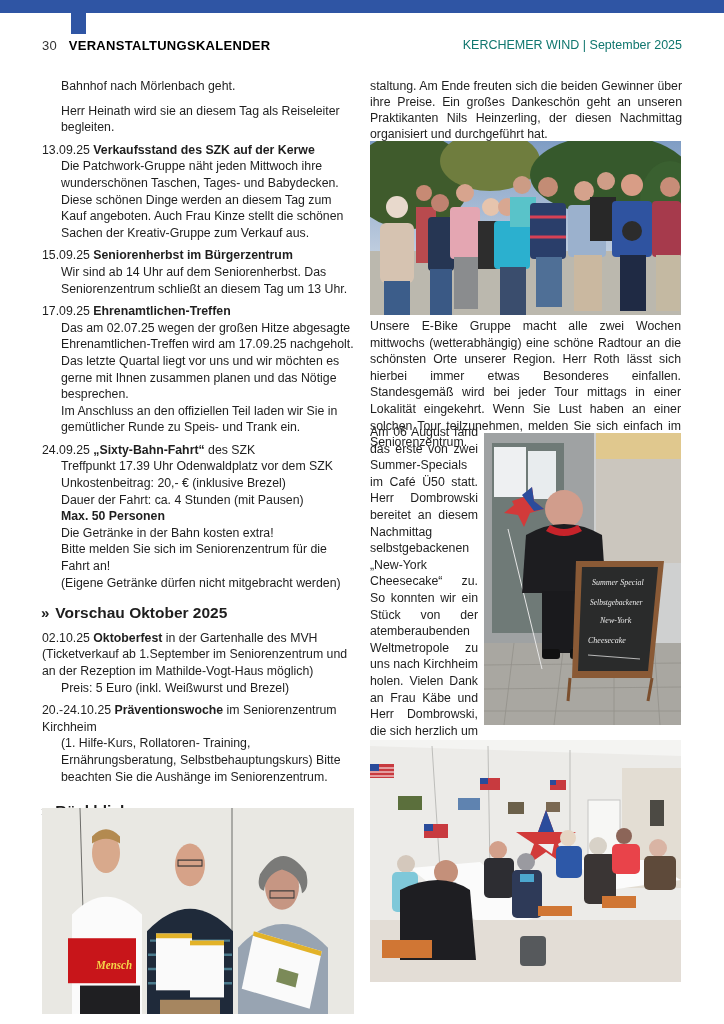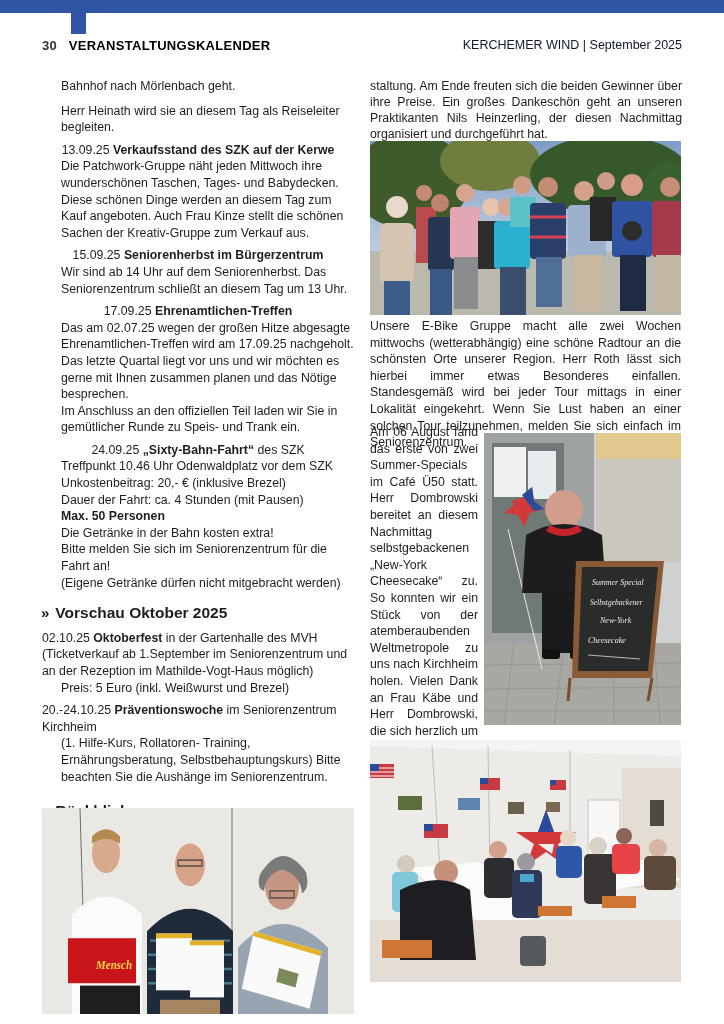--- a/index.html
+++ b/index.html
@@ -3,31 +3,31 @@
   <meta charset="utf-8">
   <style>
     * { box-sizing: border-box; margin: 0; padding: 0; }
     html, body { width: 724px; height: 1024px; background: #ffffff; overflow: hidden; }
     body { position: relative; font-family: "Liberation Sans", "DejaVu Sans", sans-serif; color: #1e1e1e; }
 
     .top-bar { position: absolute; left: 0; top: 0; width: 724px; height: 13px; background: #2f55a4; }
     .top-tab { position: absolute; left: 71px; top: 13px; width: 15px; height: 21px; background: #2f55a4; }
 
     .hdr-left { position: absolute; left: 42px; top: 38px; font-size: 13px; letter-spacing: 0.2px; }
-    .hdr-left .pgnum { color: #333; font-weight: bold; margin-right: 8px; text-align: right; }
+    .hdr-left .pgnum { color: #333; font-weight: normal; margin-right: 8px; text-align: right; }
     .hdr-left .section { color: #000000; font-weight: bold; letter-spacing: 0.3px; }
-    .hdr-right { position: absolute; right: 42px; top: 38px; font-size: 12.5px; color: #0f172a; }
+    .hdr-right { position: absolute; right: 42px; top: 38px; font-size: 12.5px; color: #0f766e; }
 
     .col-left { position: absolute; left: 42px; top: 78px; width: 312px; font-size: 12.3px; line-height: 16.6px; }
     .col-right { position: absolute; left: 370px; top: 78px; width: 312px; font-size: 12.3px; line-height: 16px; }
 
     .indent { padding-left: 19px; }
     .para { margin-bottom: 8px; }
     .event { margin-bottom: 6px; }
-    .event .head { display: block; text-align: center; }
+    .event .head { display: block; }
     .event .date { font-weight: normal; }
     .event .title { font-weight: bold; }
     .event .body { padding-left: 19px; display: block; }
     .bold { font-weight: bold; }
 
     .section-heading { font-size: 15.5px; font-weight: bold; margin: 12px 0 8px -1px; }
     .section-heading .raquo { font-size: 15px; margin-right: 6px; }
 
     .justify { text-align: justify; }
 
@@ -63,21 +63,21 @@
   </div>
 
   <div class="event">
     <span class="head"><span class="date">17.09.25</span> <span class="title">Ehrenamtlichen-Treffen</span></span>
     <span class="body">Das am 02.07.25 wegen der großen Hitze abgesagte Ehrenamtlichen-Treffen wird am 17.09.25 nachgeholt. Das letzte Quartal liegt vor uns und wir möchten es gerne mit Ihnen zusammen planen und das Nötige besprechen.</span>
     <span class="body">Im Anschluss an den offiziellen Teil laden wir Sie in gemütlicher Runde zu Speis- und Trank ein.</span>
   </div>
 
   <div class="event">
     <span class="head"><span class="date">24.09.25</span> <span class="title">„Sixty-Bahn-Fahrt“</span><span> des SZK</span></span>
-    <span class="body">Treffpunkt 10.46 Uhr Odenwaldplatz vor dem SZK</span>
+    <span class="body">Treffpunkt 17.39 Uhr Odenwaldplatz vor dem SZK</span>
     <span class="body">Unkostenbeitrag:  20,- € (inklusive Brezel)</span>
     <span class="body">Dauer der Fahrt: ca. 4 Stunden (mit Pausen)</span>
     <span class="body bold">Max. 50 Personen</span>
     <span class="body">Die Getränke in der Bahn kosten extra!</span>
     <span class="body">Bitte melden Sie sich im Seniorenzentrum für die Fahrt an!</span>
     <span class="body">(Eigene Getränke dürfen nicht mitgebracht werden)</span>
   </div>
 
   <div class="section-heading" style="margin-top:14px;">
     <span class="raquo">»</span><span>Vorschau Oktober 2025</span>

